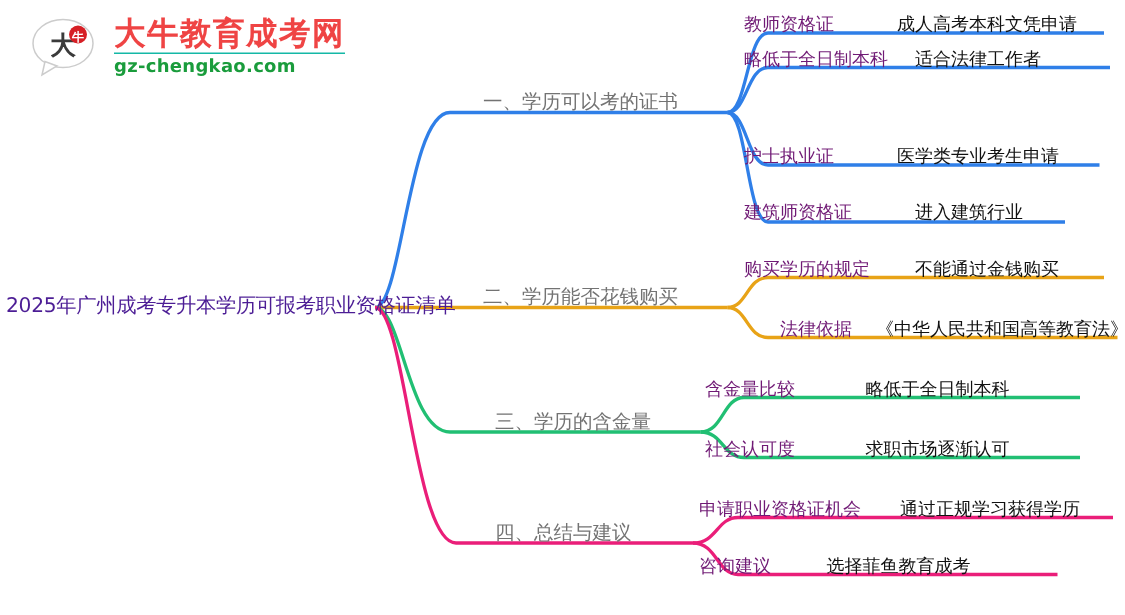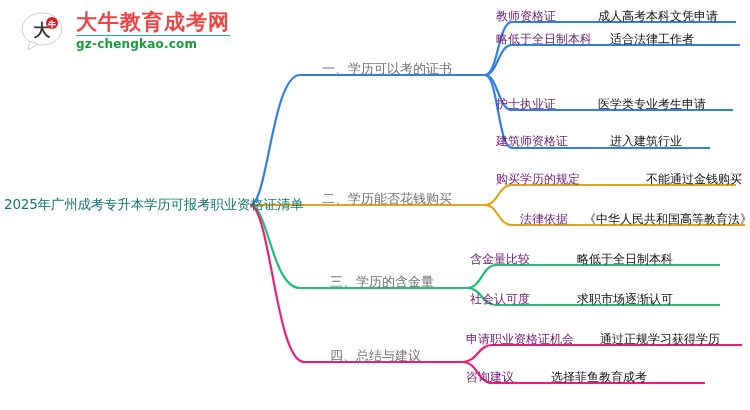--- a/index.html
+++ b/index.html
@@ -30,21 +30,21 @@
   .node{
     position:absolute;
     font-size:13px;
     color:#111111;
     white-space:nowrap;
     line-height:1;
   }
   .node.root{
     font-size:13.5px;
     font-weight:normal;
-    color:#0f766e;
+    color:#4c1d95;
     letter-spacing:-.2px;
   }
   .node.branch{font-size:13px;color:#737373;}
   .node.leaf{font-size:12px;color:#701a75;}
   .node.leafval{font-size:12px;color:#111;}
 </style>
 </head>
 <body>
 
 <div id="stage">
@@ -102,21 +102,21 @@
   <div class="node leaf" style="left:496px;top:33px;">略低于全日制本科</div>
   <div class="node leafval" style="left:610px;top:33px;">适合法律工作者</div>
 
   <div class="node leaf" style="left:496px;top:98px;">护士执业证</div>
   <div class="node leafval" style="left:598px;top:98px;">医学类专业考生申请</div>
 
   <div class="node leaf" style="left:496px;top:135px;">建筑师资格证</div>
   <div class="node leafval" style="left:610px;top:135px;">进入建筑行业</div>
 
   <div class="node leaf" style="left:496px;top:173px;">购买学历的规定</div>
-  <div class="node leafval" style="left:610px;top:173px;margin-left:36px;">不能通过金钱购买</div>
+  <div class="node leafval" style="left:610px;top:173px;">不能通过金钱购买</div>
 
   <div class="node leaf" style="left:520px;top:213px;">法律依据</div>
   <div class="node leafval" style="left:584px;top:213px;">《中华人民共和国高等教育法》</div>
 
   <div class="node leaf" style="left:470px;top:253px;">含金量比较</div>
   <div class="node leafval" style="left:577px;top:253px;">略低于全日制本科</div>
 
   <div class="node leaf" style="left:470px;top:293px;">社会认可度</div>
   <div class="node leafval" style="left:577px;top:293px;">求职市场逐渐认可</div>
 

